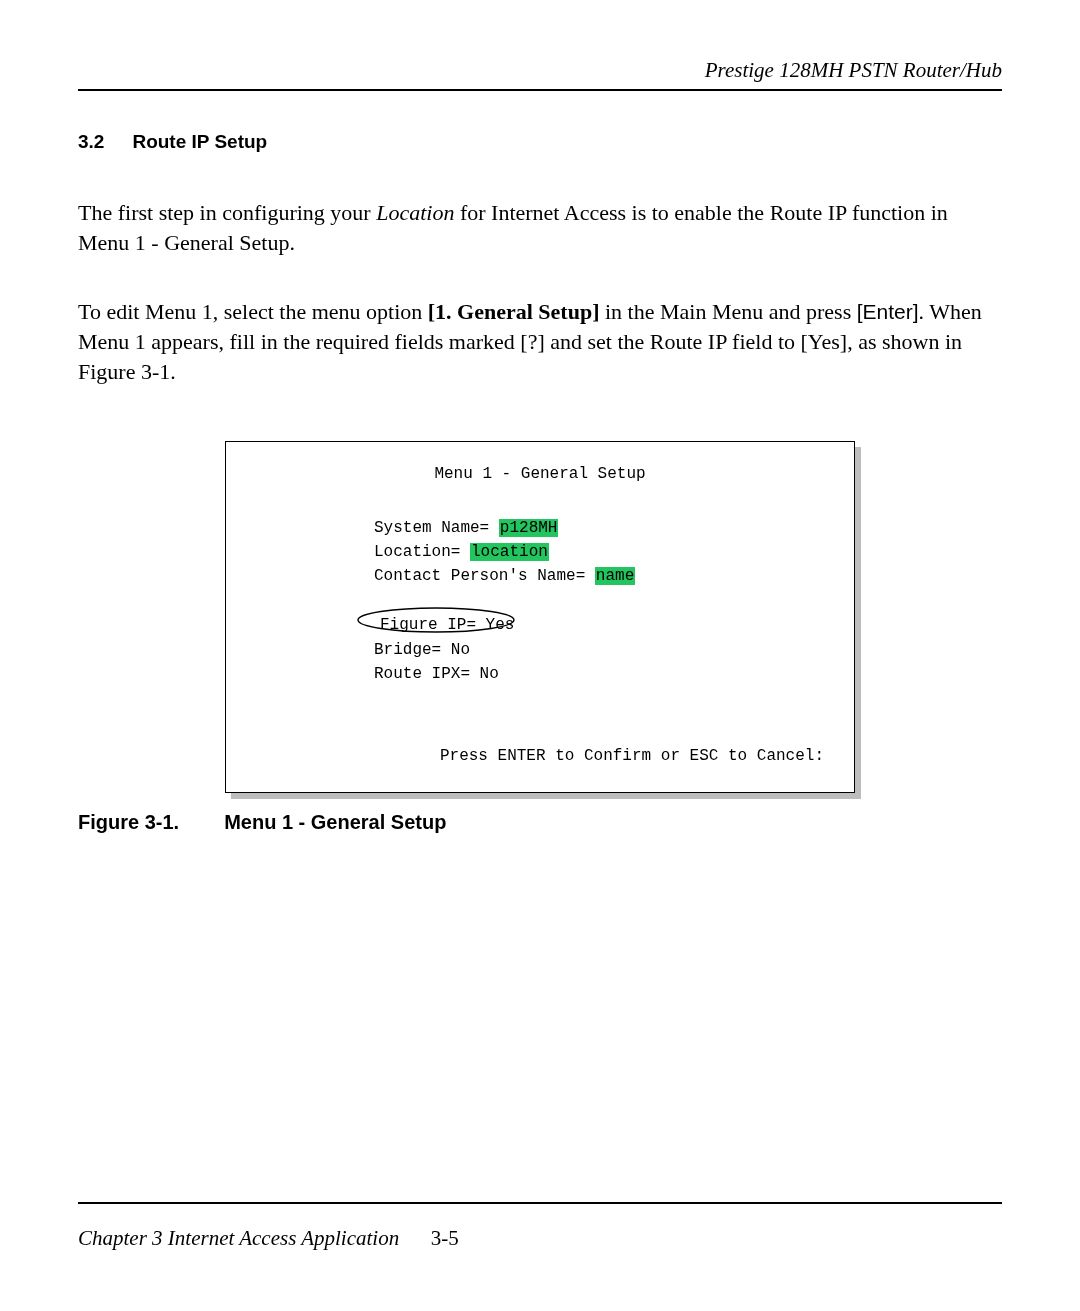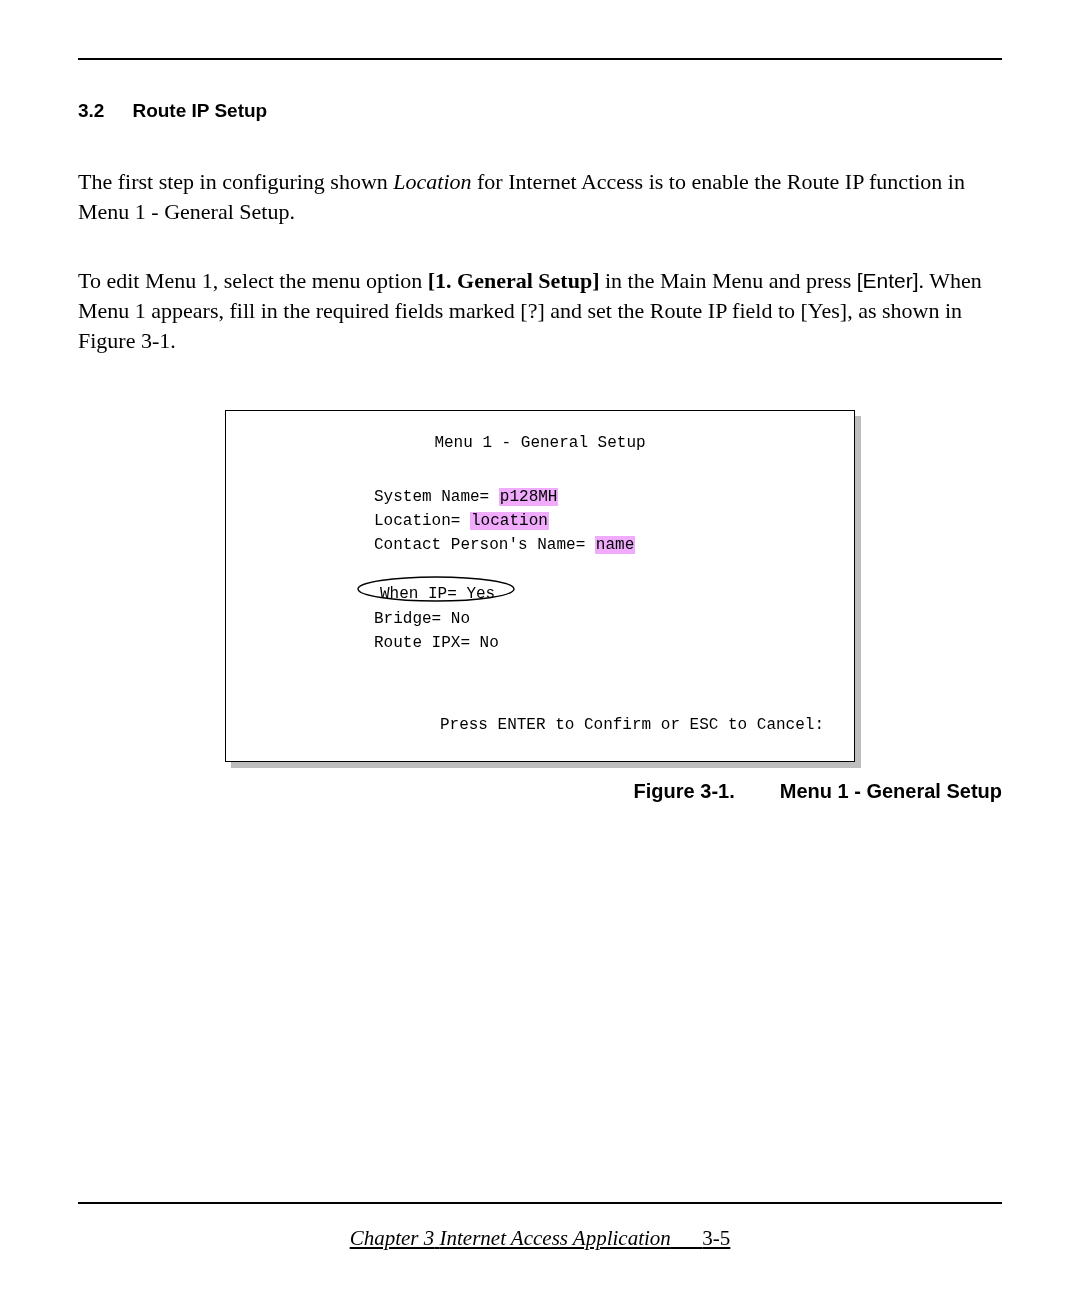--- a/index.html
+++ b/index.html
@@ -68,21 +68,21 @@
     line-height: 1.5;
   }
   .figure-title-line {
     text-align: center;
     margin-bottom: 30px;
   }
   .field-block {
     margin-left: 118px;
   }
   .hl {
-    background: #f0abfc;
+    background: #22c55e;
     padding: 0 1px;
   }
   .route-block {
     margin-left: 118px;
     margin-top: 24px;
     position: relative;
   }
   .circled {
     position: relative;
     display: inline-block;
@@ -98,57 +98,57 @@
   }
   .press-line {
     margin-top: 58px;
     margin-left: 128px;
     text-align: right;
   }
   .figure-caption {
     font-family: Helvetica, Arial, sans-serif;
     font-weight: bold;
     font-size: 20px;
-    text-align: right;
+    text-align: left;
     margin-top: 18px;
   }
   .figure-caption .fignum {
     display: inline-block;
     margin-right: 45px;
   }
 
   .footer-block {
     position: absolute;
     left: 78px;
     right: 78px;
     bottom: 60px;
   }
   .footer-line {
     display: flex;
-    justify-content: center;
+    justify-content: flex-start;
     font-size: 21px;
     margin-top: 22px;
-    text-decoration: underline;
   }
   .footer-chapter-label { font-style: italic; }
   .footer-pagenum { white-space: nowrap; }
 </style>
 </head>
 <body>
 
 <div class="page">
 
+  <div class="header-line">Prestige 128MH    PSTN Router/Hub</div>
   <hr class="rule">
 
   <div class="section-title">
     <span class="section-number">3.2</span><span>Route IP Setup</span>
   </div>
 
   <p class="body-para">
-    <span>The first step in configuring shown </span><span class="italic">Location</span><span> for Internet Access is to enable the Route IP function in Menu 1 - General Setup.</span>
+    <span>The first step in configuring your </span><span class="italic">Location</span><span> for Internet Access is to enable the Route IP function in Menu 1 - General Setup.</span>
   </p>
 
   <p class="body-para second">
     <span>To edit Menu 1, select the menu option </span><span class="bold">[1. General Setup]</span><span> in the Main Menu and press </span><span class="sans">[Enter]</span><span>. When Menu 1 appears, fill in the required fields marked [?] and set the Route IP field to [Yes], as shown in Figure 3-1.</span>
   </p>
 
   <div class="figure-wrap">
     <div class="figure-shadow"></div>
     <div class="figure-box">
       <div class="figure-title-line">Menu 1 - General Setup</div>
@@ -163,21 +163,21 @@
         <div>
           <span>Contact Person's Name= </span><span class="hl">name</span>
         </div>
       </div>
 
       <div class="route-block">
         <div class="circled">
           <svg class="oval" viewBox="0 0 160 28">
             <ellipse cx="80" cy="14" rx="78" ry="12" fill="none" stroke="#000" stroke-width="1.4"></ellipse>
           </svg>
-          <span>When IP= Yes</span>
+          <span>Figure IP= Yes</span>
         </div>
         <div>Bridge= No</div>
         <div>Route IPX= No</div>
       </div>
 
       <div class="press-line">Press ENTER to Confirm or ESC to Cancel:</div>
     </div>
   </div>
 
   <div class="figure-caption">

